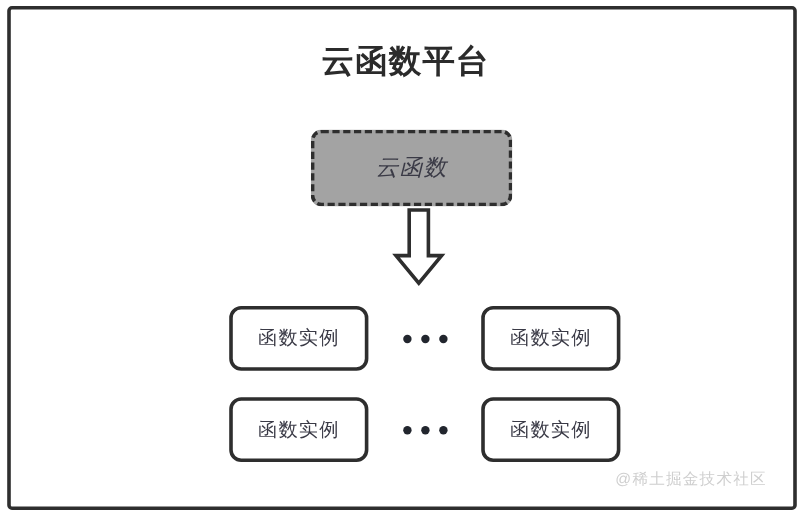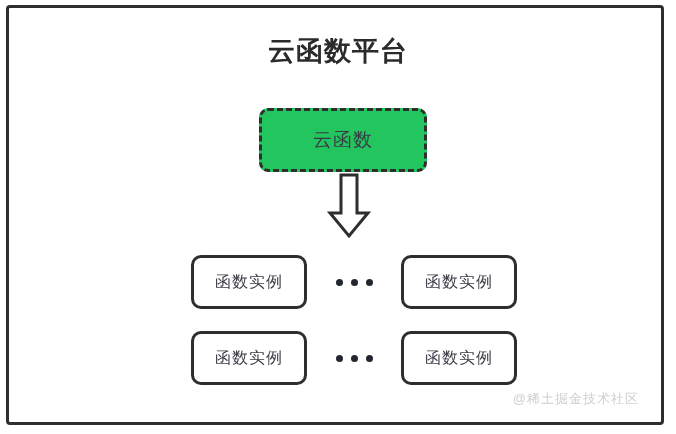--- a/index.html
+++ b/index.html
@@ -51,24 +51,25 @@
   
   .cloud-func-box {
     position: absolute;
     left: 250px;
     top: 100px;
     width: 168px;
     height: 64px;
     box-sizing: border-box;
     border: 3px dashed #2e2e2e;
     border-radius: 9px;
-    background: #22c55e;
+    background: #a3a3a3;
     display: flex;
     align-items: center;
     justify-content: center;
+    font-style: italic;
   }
   .cloud-func-label {
     font-size: 19px;
     color: #3a3a46;
     letter-spacing: 1px;
   }
 
   
   .down-arrow {
     position: absolute;

